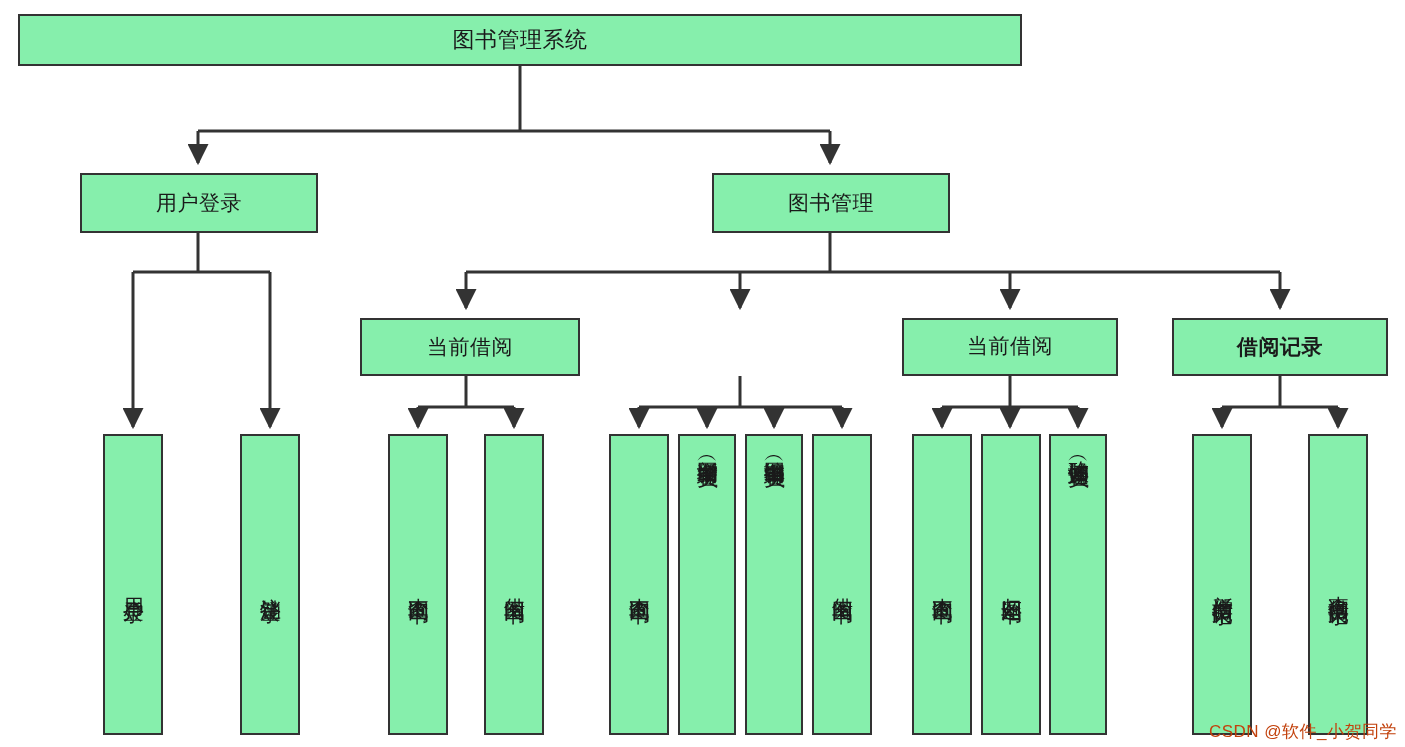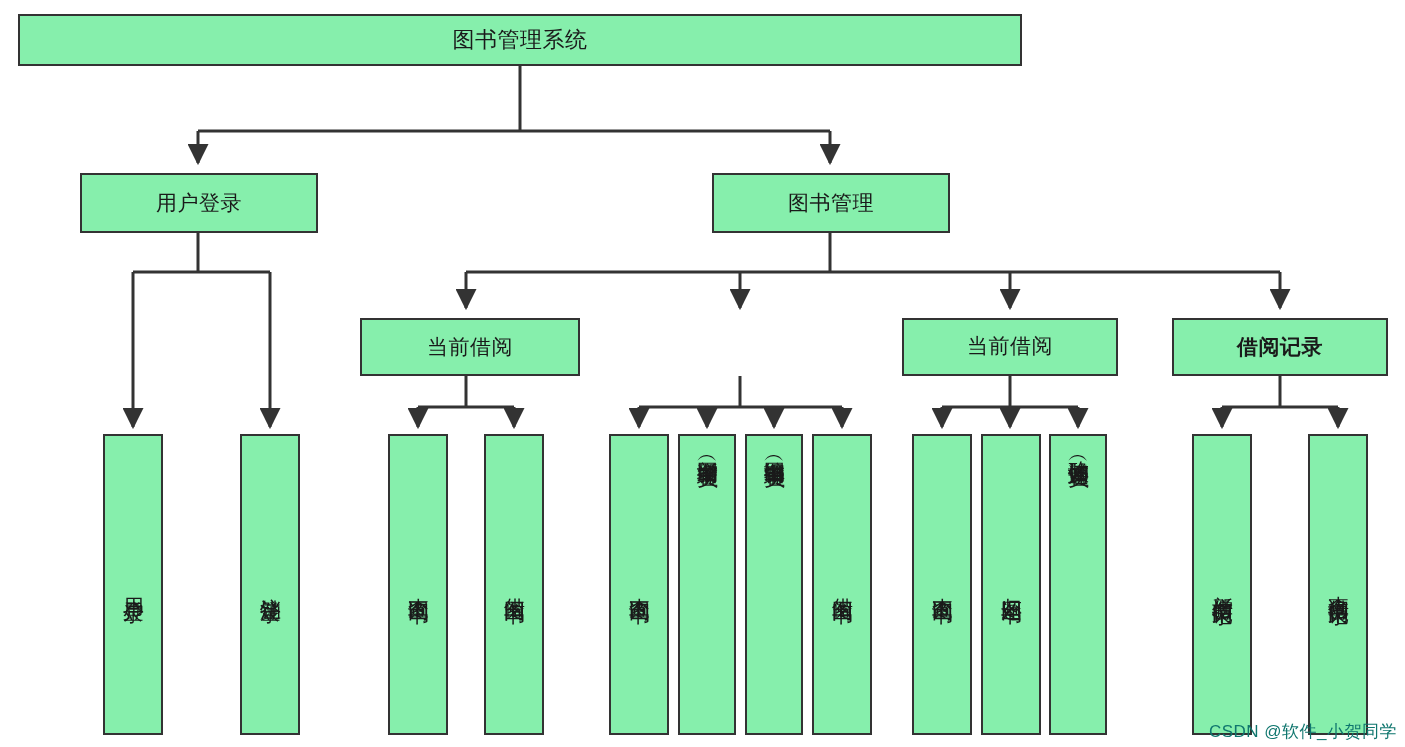--- a/index.html
+++ b/index.html
@@ -71,21 +71,21 @@
   }
   .node.vertical.mid-text {
     align-items: center;
     padding-top: 0;
   }
   #watermark {
     position: absolute;
     right: 8px;
     bottom: 4px;
     font-size: 17px;
-    color: #0f766e;
+    color: #c2410c;
     letter-spacing: 0.5px;
     white-space: nowrap;
     user-select: none;
   }
 </style>
 </head>
 <body>
 
 <div id="diagram-root">
 

